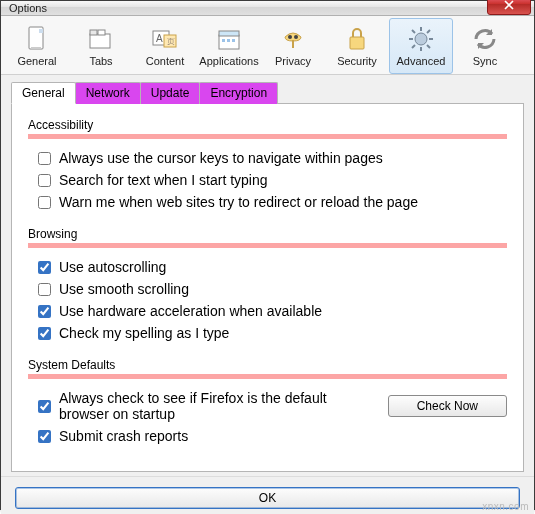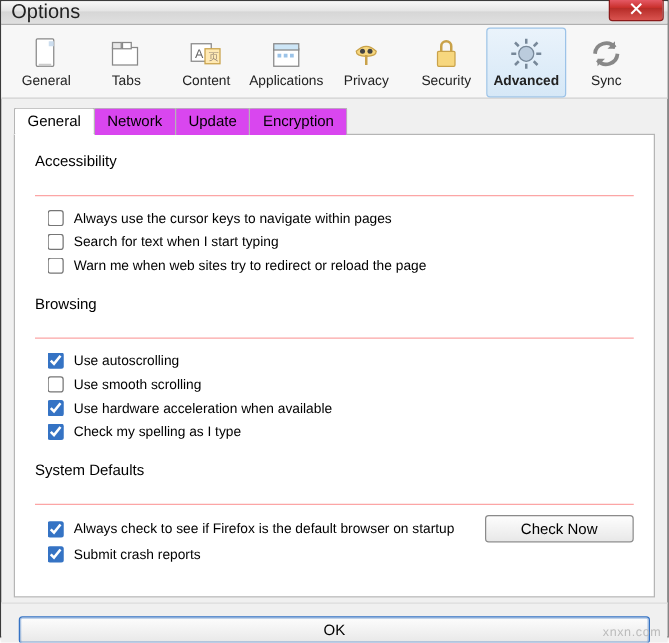--- a/index.html
+++ b/index.html
@@ -16,21 +16,21 @@
     display: flex; flex-direction: column;
     box-shadow: 0 0 4px rgba(0,0,0,0.3);
   }
   .titlebar {
     height: 28px;
     background: linear-gradient(to bottom, #f8f8f8 0%, #e4e4e4 45%, #d6d6d6 46%, #e0e0e0 100%);
     border-bottom: 1px solid #b0b0b0;
     display: flex; align-items: center;
     padding: 0 2px 0 8px;
   }
-  .titlebar .title { flex: 1; font-size: 16px; color: #222; }
+  .titlebar .title { flex: 1; font-size: 11px; color: #222; }
   .titlebar .close {
     width: 44px; height: 20px;
     background: linear-gradient(to bottom, #e67, #c9302c 45%, #b52b27 46%, #d9534f 100%);
     border: 1px solid #8b1a1a; border-radius: 0 0 3px 3px;
     margin-top: -6px; margin-right: 1px;
     display: flex; align-items: center; justify-content: center;
     color: #fff; font-size: 10px;
   }
   .toolbar {
     display: flex; background: #f7f7f7;
@@ -38,50 +38,49 @@
   }
   .tool {
     width: 64px; height: 56px;
     display: flex; flex-direction: column; align-items: center; justify-content: center;
     border: 1px solid transparent; border-radius: 3px;
     font-size: 11px; color: #222; gap: 2px;
   }
   .tool.sel {
     background: linear-gradient(to bottom, #eaf3fb, #d6e8f7);
     border-color: #9cc3e8;
-    font-weight: bold;
   }
   .tool .ico { width: 28px; height: 28px; display: flex; align-items: center; justify-content: center; }
   .content { flex: 1; padding: 6px 10px 4px; display: flex; flex-direction: column; }
   .subtabs { display: flex; position: relative; top: 1px; z-index: 2; }
   .subtab {
     padding: 3px 10px; font-size: 12px;
     border: 1px solid #b5b5b5; border-bottom: none;
     background: #d946ef; margin-right: -1px;
     border-radius: 2px 2px 0 0;
   }
   .subtab.sel { background: #fff; border-bottom: 1px solid #fff; position: relative; z-index: 3; }
   .panel {
     flex: 1; background: #fff;
     border: 1px solid #b5b5b5;
     padding: 14px 16px 10px;
     position: relative; z-index: 1;
   }
   .group { margin-bottom: 14px; }
   .group-title {
     font-size: 12px; color: #000;
-    border-bottom: 1px solid #fca5a5;
-    padding-bottom: 20px; margin-bottom: 8px;
+    border-bottom: 5px solid #fca5a5;
+    padding-bottom: 2px; margin-bottom: 8px;
   }
   .chk {
     display: flex; align-items: center; gap: 8px;
     padding: 3px 0 3px 10px;
   }
   .chk input { width: 13px; height: 13px; margin: 0; accent-color: #3573c4; }
-  .chk label { font-size: 11px; }
+  .chk label { font-size: 14px; }
   .defaults-row { display: flex; align-items: center; gap: 23px; }
   .defaults-row .chk { flex: 1; }
   .btn {
     padding: 3px 12px; font-size: 12px;
     background: linear-gradient(to bottom,#fdfdfd,#e8e8e8);
     border: 1px solid #8a8a8a; border-radius: 3px;
     min-width: 72px; text-align: center;
   }
   .btn.small { min-width: 0; padding: 3px 28px; }
   .footer {

